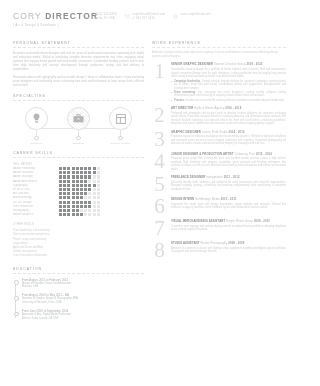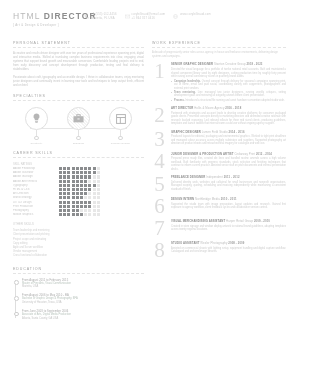--- a/index.html
+++ b/index.html
@@ -82,21 +82,21 @@
   .bullets li{font-size:2.55px;line-height:3.5px;color:#cdcdcd;text-align:justify;position:relative;padding-left:3px;margin-top:.8px;}
   .bullets li:before{content:"";position:absolute;left:0;top:1.4px;width:1px;height:1px;background:#c9c9c9;border-radius:50%;}
   .bullets li b{color:#a9a9a9;font-weight:700;}
 </style>
 </head>
 <body>
 
 <div class="page">
 
   <div class="header">
-    <div class="name"><span>HTML </span><b>DIRECTOR</b></div>
+    <div class="name"><span>CORY </span><b>DIRECTOR</b></div>
     <div class="subtitle">{ Art &amp; Design &amp; Developer }</div>
   </div>
 
   <div class="contacts">
     <div class="contact">
       <span class="cicon">
         <svg width="5" height="5" viewBox="0 0 10 10">
             <path d="M2 1h2l1 2-1.2 1a6 6 0 003.2 3.2L8 6l2 1v2H8A7 7 0 011 2V1z" fill="#cfcfcf"></path>
           </svg>
       </span>

